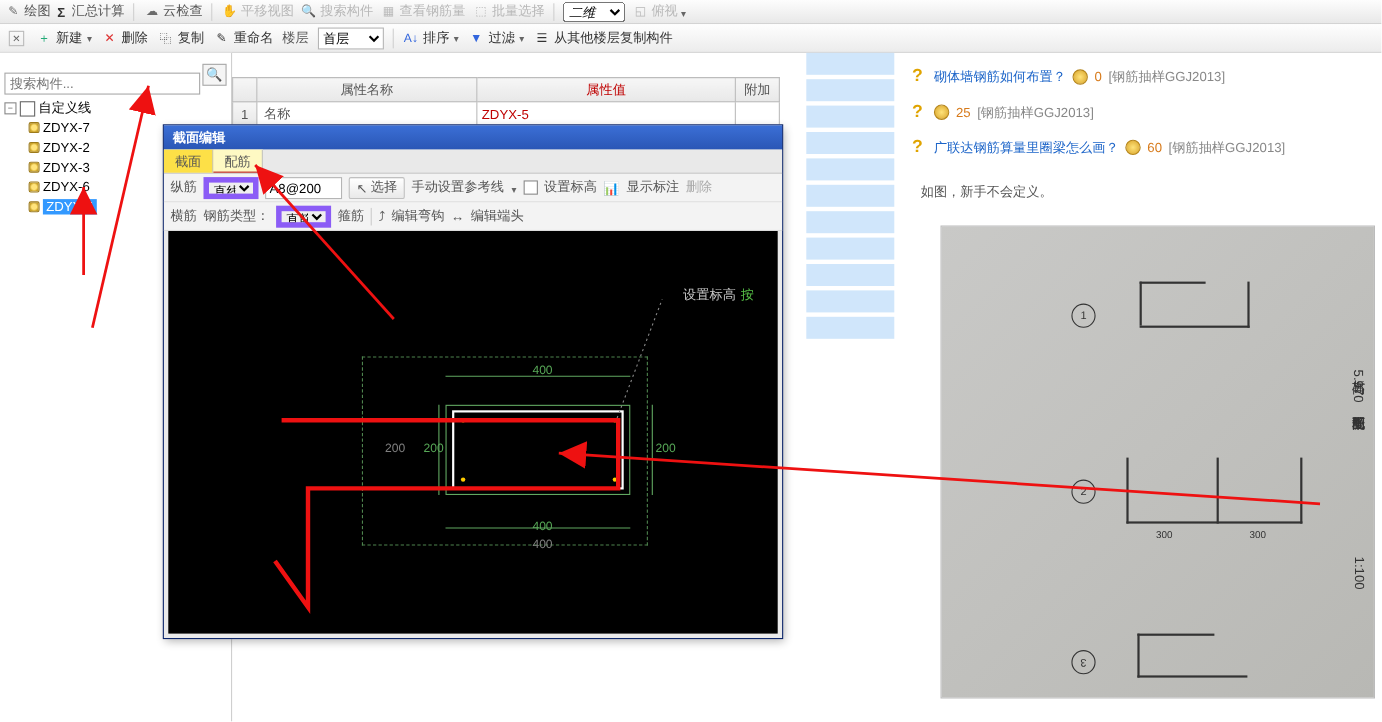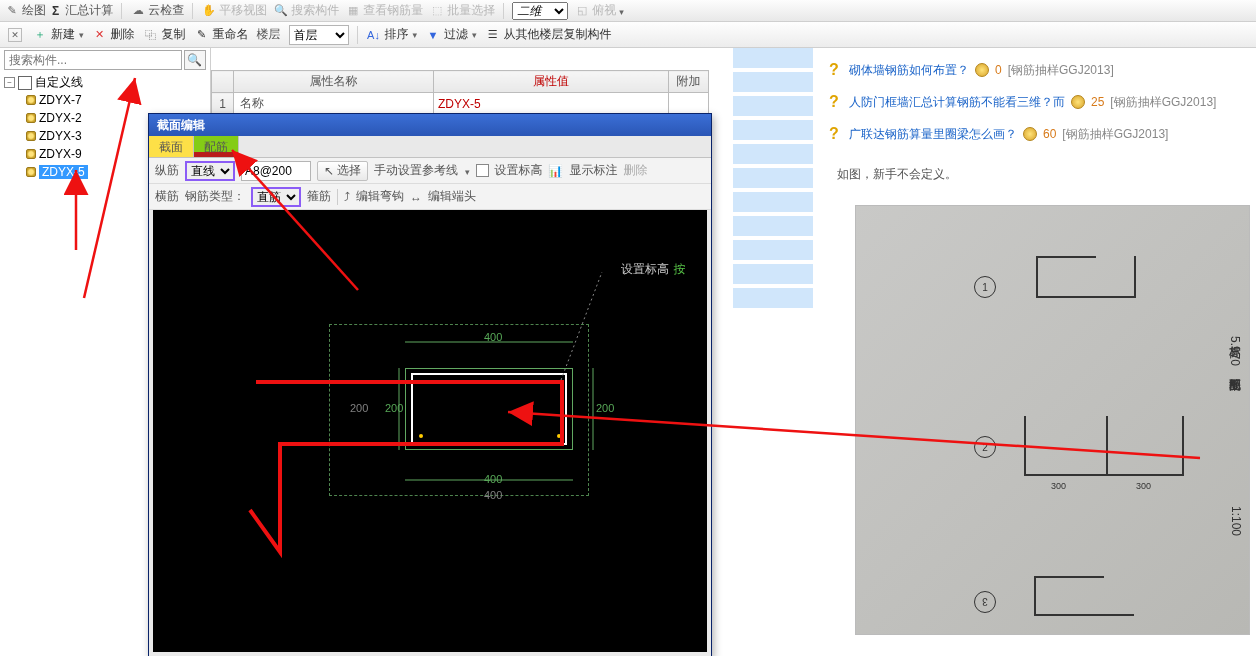--- a/index.html
+++ b/index.html
@@ -15,21 +15,21 @@
 
 .topbar2 { height: 26px; background: linear-gradient(#fefefe,#ececec); border-bottom: 1px solid #cfcfcf; display: flex; align-items: center; padding: 0 6px; gap: 8px; }
 .topbar2 .btn { display: flex; align-items: center; gap: 3px; color: #333; cursor: pointer; }
 .topbar2 select { height: 20px; border: 1px solid #b5b5b5; background: #fff; }
 .dd::after { content: "▾"; color: #666; font-size: 9px; margin-left: 1px; }
 
 .main { position: absolute; top: 48px; left: 0; right: 0; bottom: 0; display: flex; }
 .leftcol { width: 211px; border-right: 1px solid #cfcfcf; background: #fff; display: flex; flex-direction: column; }
 .closetab { width: 14px; height: 14px; border: 1px solid #bbb; display: flex; align-items: center; justify-content: center; font-size: 9px; margin: 2px; color: #666; }
 .searchrow { display: flex; padding: 2px 4px; gap: 2px; align-items: center; }
-.searchrow input { flex: 1; height: 20px; border: 1px solid #a8a8a8; padding: 0 4px; color: #999; }
+.searchrow input { flex: 1; height: 20px; border: 1px solid #a8a8a8; padding: 0 4px; color: #999; margin-top: 16px; }
 .searchrow .sbtn { width: 22px; height: 20px; border: 1px solid #a8a8a8; background: #f5f5f5; display: flex; align-items: center; justify-content: center; }
 
 .tree { padding: 2px 4px; }
 .tree-root { display: flex; align-items: center; gap: 3px; }
 .tree-toggle { width: 11px; height: 11px; border: 1px solid #888; font-size: 8px; text-align: center; line-height: 9px; color: #555; }
 .tree-root-ico { width: 14px; height: 14px; display: inline-block; border: 1px solid #666; }
 .tree-kids { margin-left: 22px; }
 .tree-kids .item { display: flex; align-items: center; gap: 3px; height: 18px; }
 .tree-kids .ico { width: 10px; height: 10px; border-radius: 2px; background: radial-gradient(circle,#ffe37a 40%,#caa22a 70%); border: 1px solid #9c7a1a; }
 .tree-kids .sel { background: #3399ff; color: #fff; padding: 0 3px; }
@@ -40,27 +40,27 @@
 .prop-title { position: absolute; top: 0; left: 0; width: 498px; height: 22px; background: linear-gradient(#f0f0f0,#e2e2e2); border: 1px solid #bcbcbc; padding-left: 6px; line-height: 20px; color: #555; }
 .prop-table { position: absolute; top: 22px; left: 0; width: 498px; border-collapse: collapse; }
 .prop-table th, .prop-table td { border: 1px solid #bcbcbc; height: 22px; background: #fff; font-weight: normal; color: #555; }
 .prop-table thead th { background: linear-gradient(#f6f6f6,#e8e8e8); }
 .prop-table .rownum { width: 22px; background: linear-gradient(#f6f6f6,#e8e8e8); text-align: center; }
 .prop-table .valcell { color: #bf0000; padding-left: 4px;}
 .prop-table .col1 { width: 200px; }
 .prop-table .col3 { width: 40px; }
 
 
-.dlg { position: absolute; top: 65px; left: -63px; width: 564px; height: 544px; background: #eaeaea; border: 1px solid #0a246a; box-shadow: 2px 3px 8px rgba(0,0,0,.3); }
+.dlg { position: absolute; top: 65px; left: -63px; width: 564px; height: 468px; background: #eaeaea; border: 1px solid #0a246a; box-shadow: 2px 3px 8px rgba(0,0,0,.3); }
 .dlg-title { height: 22px; background: linear-gradient(#3b6fd6,#2a56b5); color: #fff; padding: 0 8px; line-height: 22px; font-weight: bold; }
 .dlg-tabs { display: flex; height: 22px; background: #e9e9e9; border-bottom: 1px solid #c2c2c2; }
 .dlg-tabs .tab { padding: 0 10px; line-height: 22px; border-right: 1px solid #c2c2c2; background: #fde047; cursor: pointer; color: #555; }
-.dlg-tabs .tab.active { background: #84cc16; border-bottom: 5px solid #b91c1c; }
+.dlg-tabs .tab.active { background: #fef9c3; border-bottom: 1px solid #b91c1c; }
 .dlg-row { display: flex; align-items: center; height: 26px; padding: 0 6px; gap: 6px; background: #f3f3f3; border-bottom: 1px solid #dcdcdc; color: #555; }
-.dlg-row select { height: 20px; border: 2px solid #8b5cf6; }
+.dlg-row select { height: 20px; border: 5px solid #8b5cf6; }
 .dlg-row input { height: 20px; border: 1px solid #b5b5b5; padding: 0 3px; }
 .dlg-row .rbtn { display: inline-flex; align-items: center; gap: 3px; border: 1px solid #c0c0c0; background: linear-gradient(#fff,#e9e9e9); height: 20px; padding: 0 6px; border-radius: 2px; cursor: pointer; }
 .dlg-row .chk { width: 13px; height: 13px; border: 1px solid #888; background: #fff; display: inline-block; }
 
 .canvas { position: absolute; top: 96px; left: 4px; right: 4px; bottom: 4px; background: #000; overflow: hidden; }
 
 
 .cnv-label { position: absolute; color: #57a857; font-size: 11px; }
 .cnv-white-rect { position: absolute; border: 2px solid #fff; }
 .cnv-green-rect { position: absolute; border: 1px solid #61a861; }
@@ -191,21 +191,21 @@
           <div class="item">
             <span class="ico"></span>
             <span>ZDYX-2</span>
           </div>
           <div class="item">
             <span class="ico"></span>
             <span>ZDYX-3</span>
           </div>
           <div class="item">
             <span class="ico"></span>
-            <span>ZDYX-9</span>
+            <span>ZDYX-6</span>
           </div>
           <div class="item">
             <span class="ico"></span>
             <span class="sel">ZDYX-5</span>
           </div>
         </div>
     </div>
   </div>
 
   <div class="midcol">
@@ -315,21 +315,20 @@
     <div class="qa-list" id="qa-list">
         <div class="qa-item">
           <span class="qa-q">?</span>
           <span class="qa-link">砌体墙钢筋如何布置？</span>
           <span class="qa-coin"></span>
           <span class="qa-pts">0</span>
           <span class="qa-tag">[钢筋抽样GGJ2013]</span>
         </div>
         <div class="qa-item">
           <span class="qa-q">?</span>
-          <span class="qa-link">人防门框墙汇总计算钢筋不能看三维？而</span>
           <span class="qa-coin"></span>
           <span class="qa-pts">25</span>
           <span class="qa-tag">[钢筋抽样GGJ2013]</span>
         </div>
         <div class="qa-item">
           <span class="qa-q">?</span>
           <span class="qa-link">广联达钢筋算量里圈梁怎么画？</span>
           <span class="qa-coin"></span>
           <span class="qa-pts">60</span>
           <span class="qa-tag">[钢筋抽样GGJ2013]</span>

